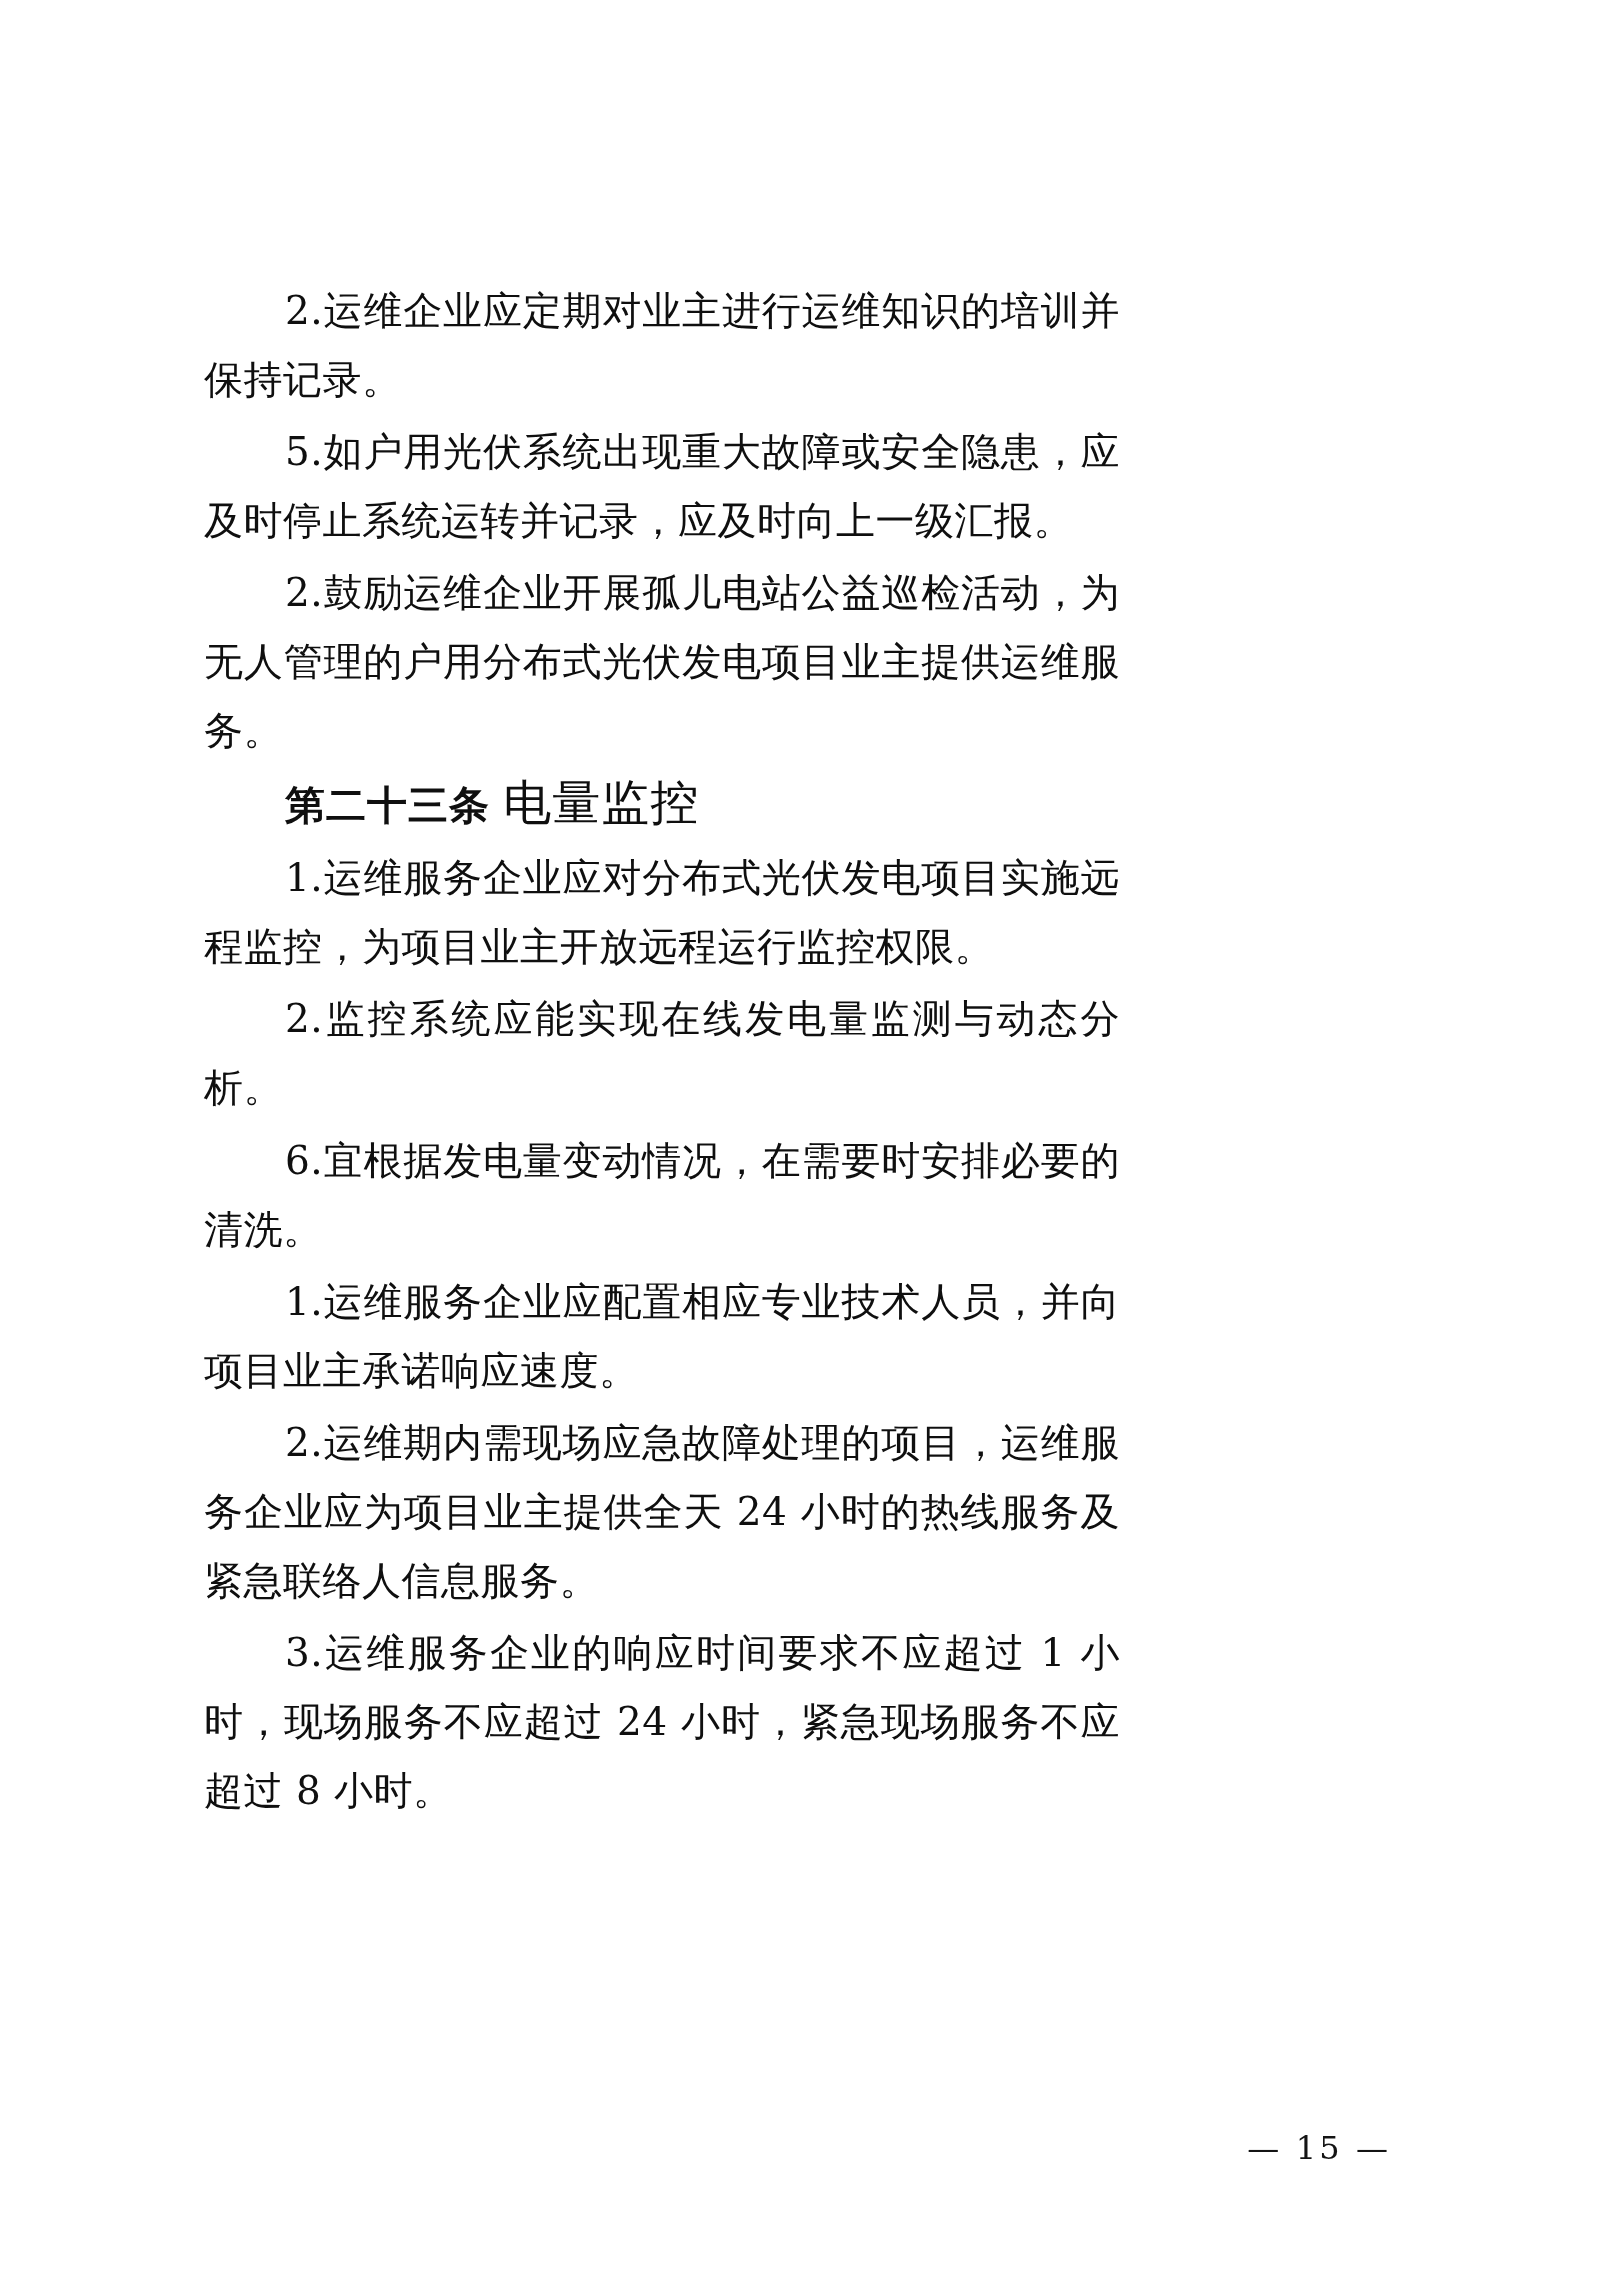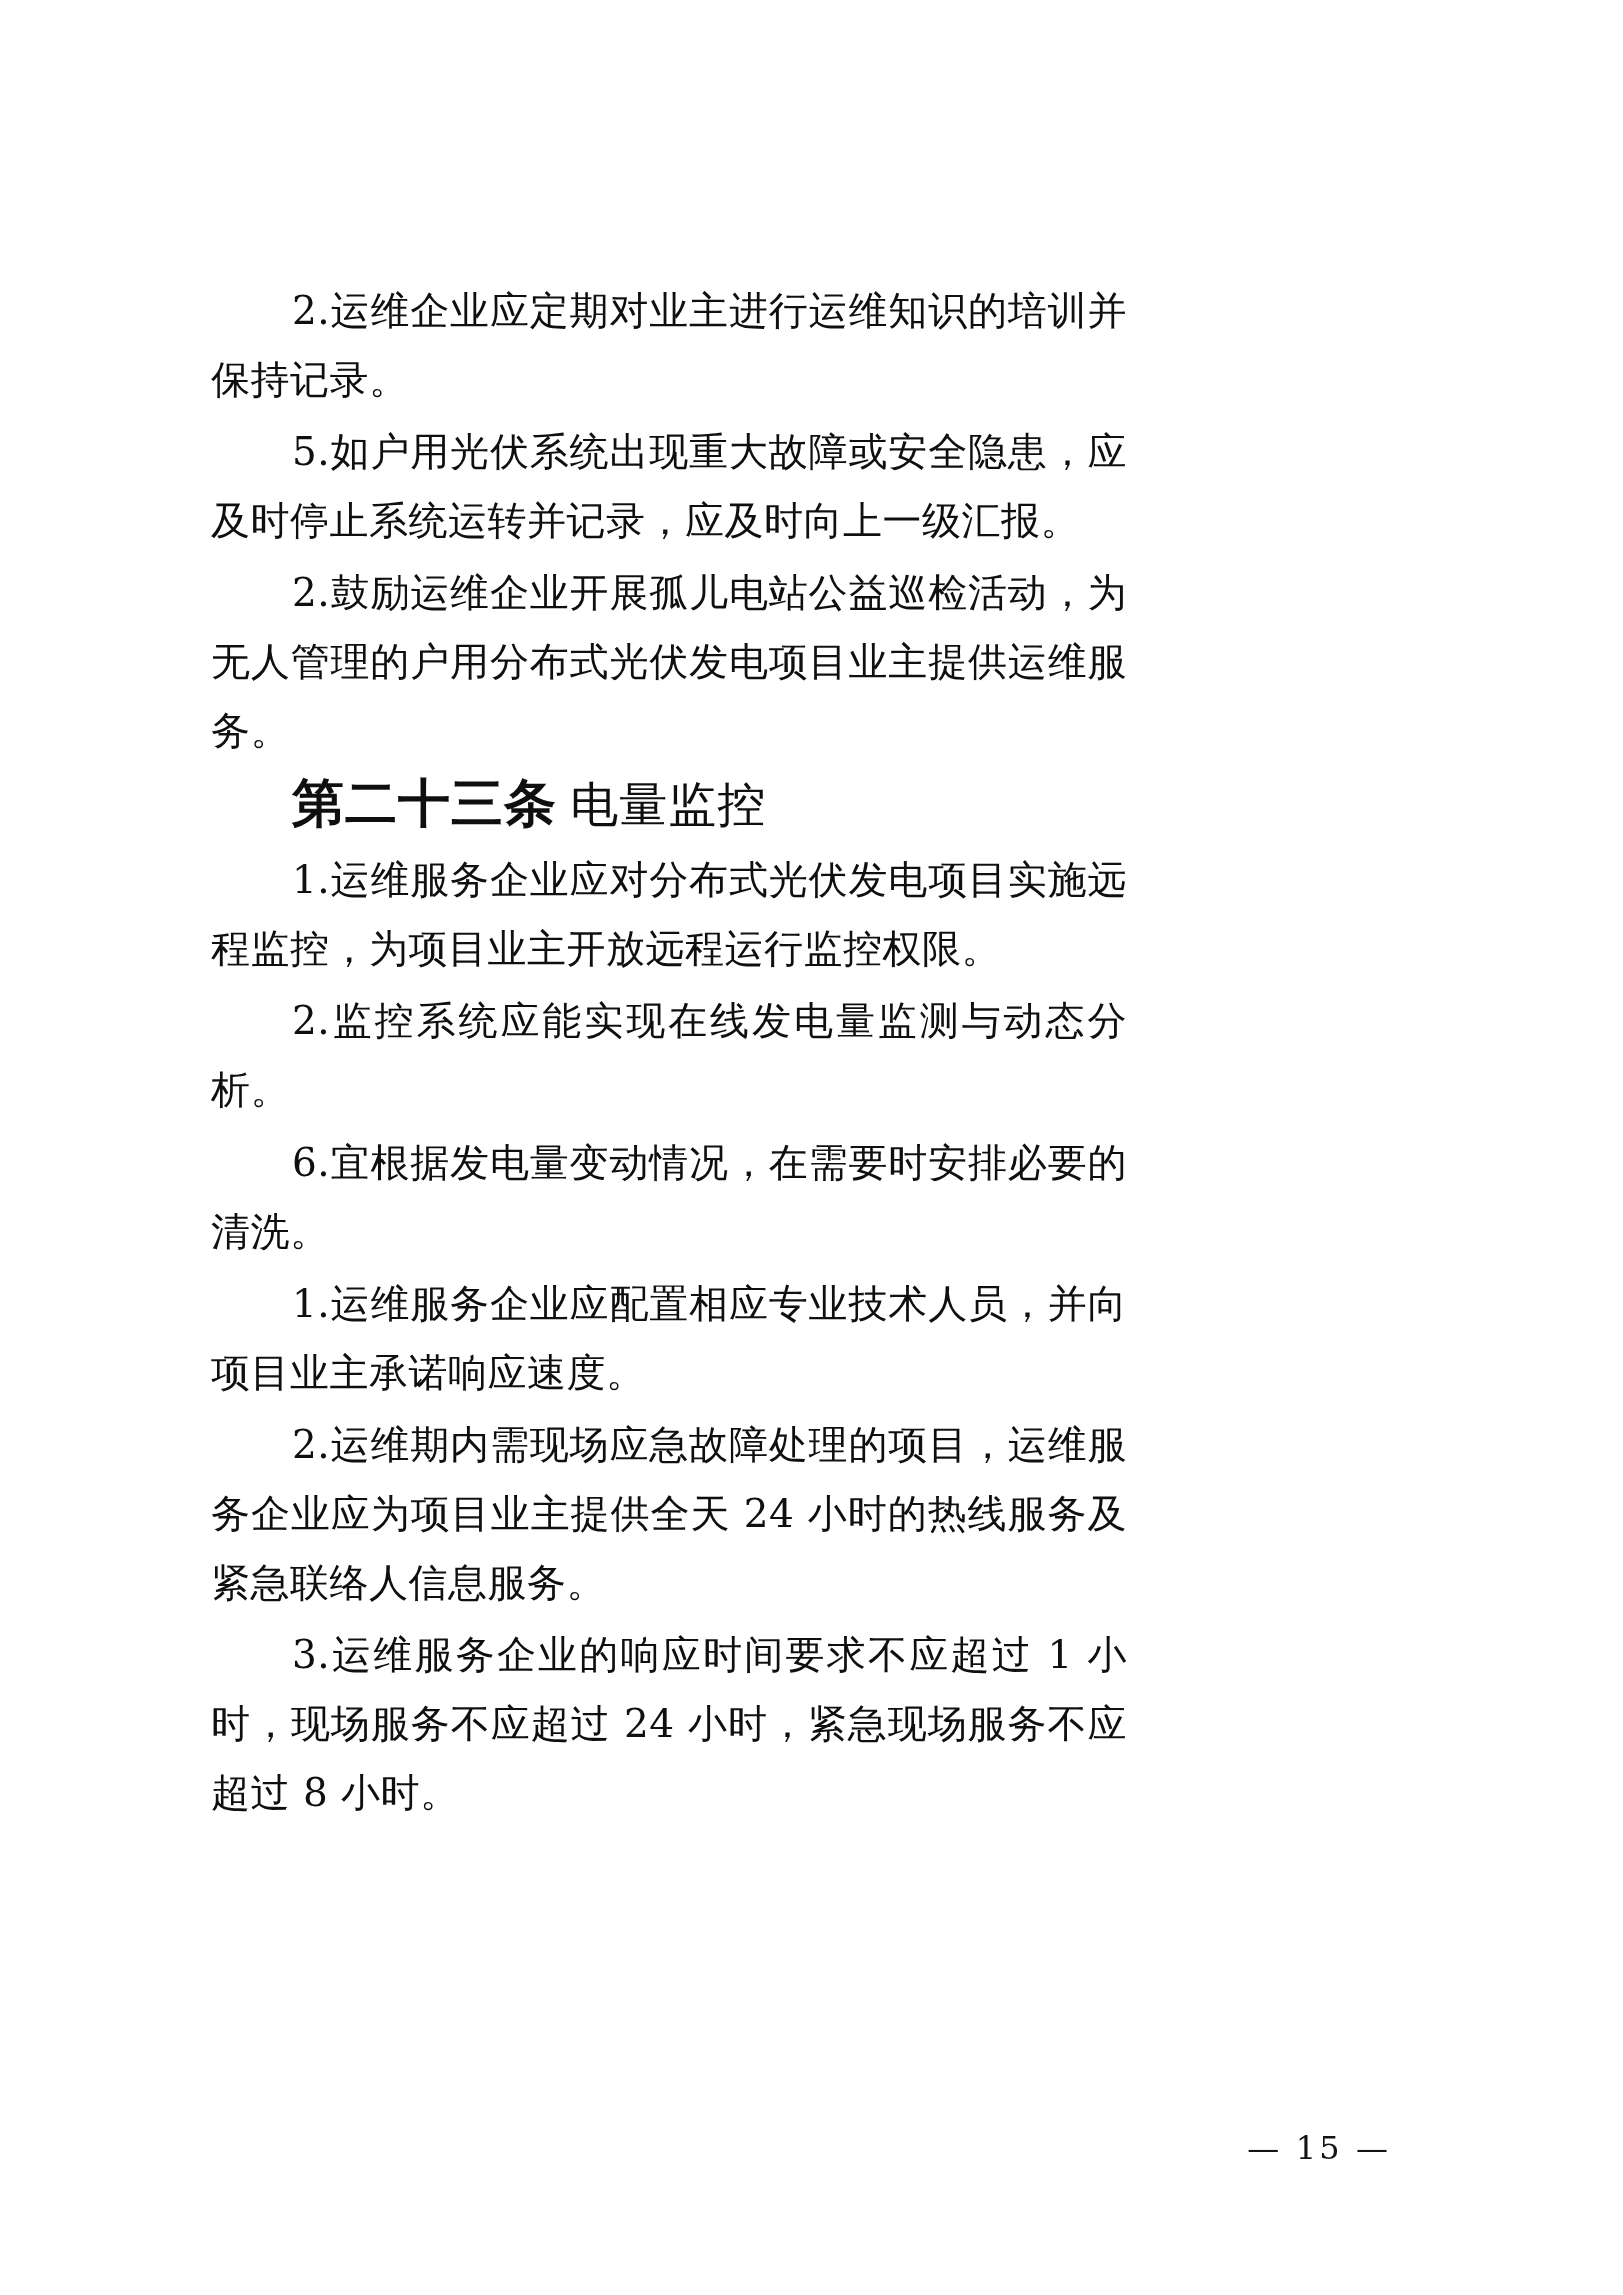--- a/index.html
+++ b/index.html
@@ -11,21 +11,21 @@
     width: 1623px;
     height: 2295px;
     position: relative;
     font-family: "DejaVu Serif", "Liberation Serif", serif;
     color: #0f0f0f;
     overflow: hidden;
   }
 
   .page {
     position: absolute;
-    left: 7px;
+    left: 0;
     top: 0;
     width: 1345px;
     height: 2295px;
     box-sizing: border-box;
     padding: 276px 225px 70px 204px;
   }
 
   .body-text {
     font-size: 39px;
     line-height: 69px;
@@ -41,21 +41,21 @@
 
   .heading-line {
     margin: 0 0 3.1px 0;
     text-indent: 81px;
     line-height: 69px;
   }
 
   .heading-label {
     font-family: "DejaVu Serif", "Liberation Serif", serif;
     font-weight: bold;
-    font-size: 52px;
+    font-size: 40px;
     letter-spacing: 1px;
   }
 
   .heading-title {
     font-size: 48px;
     letter-spacing: 1px;
     margin-left: 13.3px;
   }
 
   .footer {

